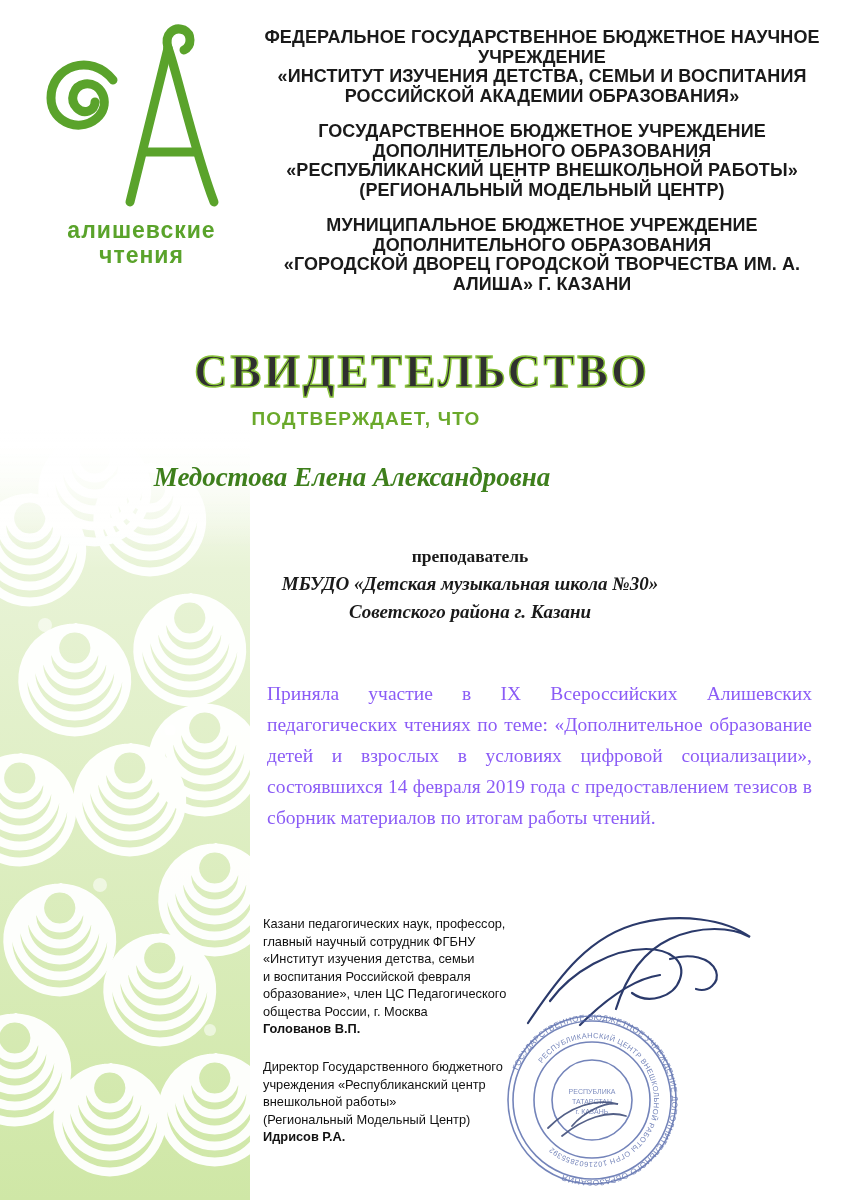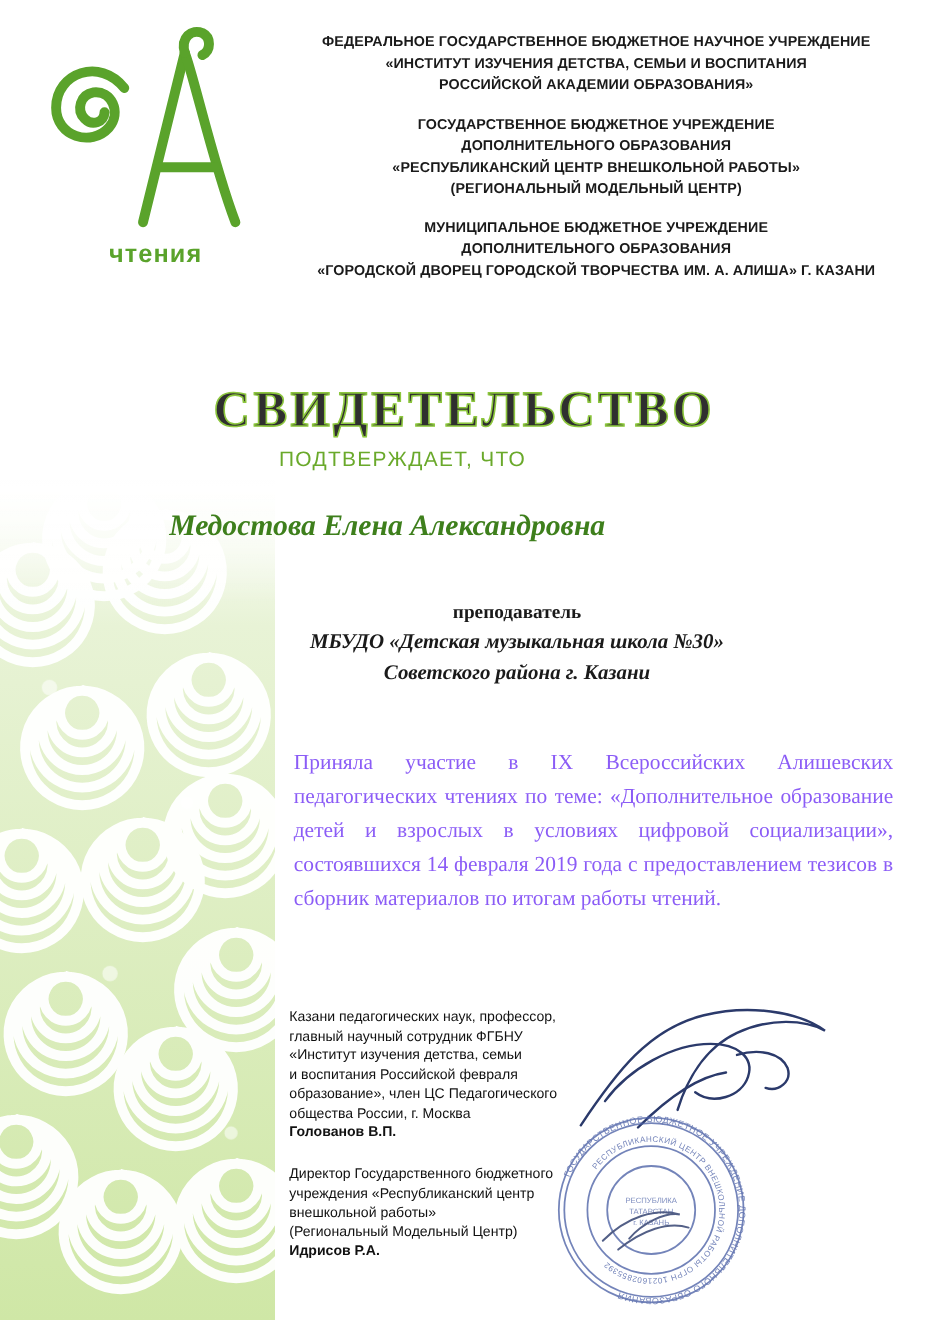--- a/index.html
+++ b/index.html
@@ -55,21 +55,21 @@
   .org-header {
     position: absolute;
     left: 262px; top: 28px;
     width: 560px;
     text-align: center;
     z-index: 4;
   }
   .org-group { margin-bottom: 16px; }
   .org-group:last-child { margin-bottom: 0; }
   .org-line {
-    font-size: 13px;
+    font-size: 18px;
     font-weight: 700;
     color: #1a1a1a;
     line-height: 19.5px;
     letter-spacing: 0.1px;
   }
 
   
   .cert-title {
     position: absolute;
     left: 0; top: 345px;
@@ -84,21 +84,21 @@
     -webkit-text-stroke: 1.4px #8cc63e;
     text-shadow: 0 0 1px #8cc63e;
   }
   .cert-subtitle {
     position: absolute;
     left: 0; top: 408px;
     width: 732px;
     text-align: center;
     z-index: 4;
     font-size: 19px;
-    font-weight: 400;
+    font-weight: 700;
     letter-spacing: 1.2px;
     color: #6aa92b;
   }
 
   
   .recipient {
     position: absolute;
     left: 0; top: 462px;
     width: 704px;
     text-align: center;
@@ -206,20 +206,21 @@
         <path d="M112 182 L150 28"></path>
         <path d="M150 28 C158 48 176 130 196 182"></path>
         <path d="M128 132 L178 132"></path>
 
         <path d="M95 60 c-22,-28 -62,-14 -62,18 c0,26 32,36 48,18 c12,-14 2,-34 -14,-32 c-12,2 -16,16 -8,24 c7,7 18,3 18,-6"></path>
 
         <path d="M150 28 c-4,-14 6,-22 16,-18 c8,4 8,16 0,20"></path>
       </g>
     </svg>
     <div class="logo-text">
+      <div>алишевские</div>
       <div>чтения</div>
     </div>
   </div>
 
   <div class="org-header">
     <div class="org-group">
       <div class="org-line">ФЕДЕРАЛЬНОЕ ГОСУДАРСТВЕННОЕ БЮДЖЕТНОЕ НАУЧНОЕ УЧРЕЖДЕНИЕ</div>
       <div class="org-line">«ИНСТИТУТ ИЗУЧЕНИЯ ДЕТСТВА, СЕМЬИ И ВОСПИТАНИЯ</div>
       <div class="org-line">РОССИЙСКОЙ АКАДЕМИИ ОБРАЗОВАНИЯ»</div>
     </div>

